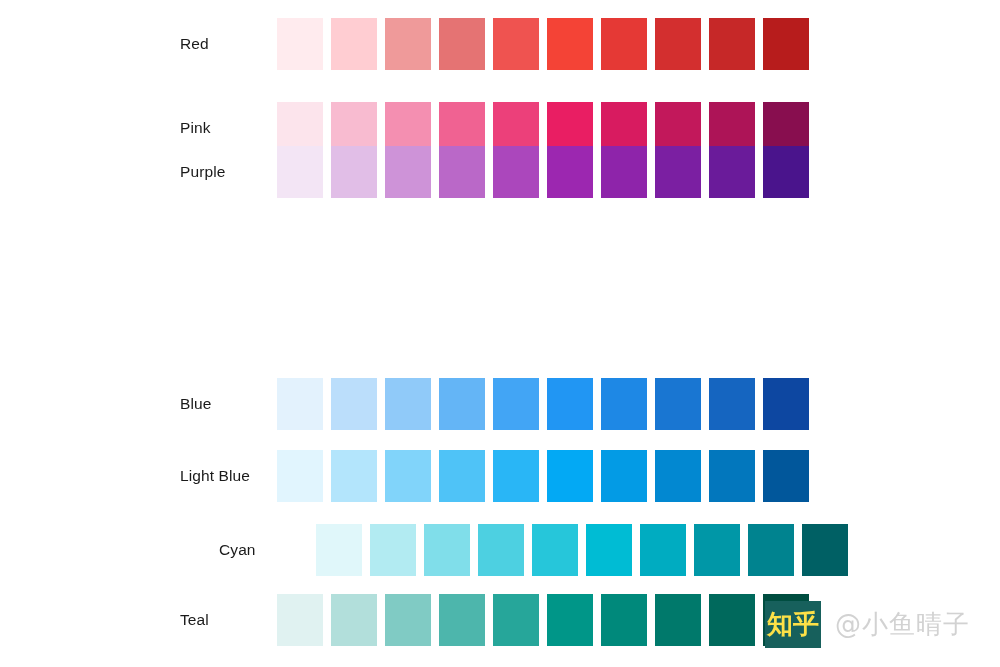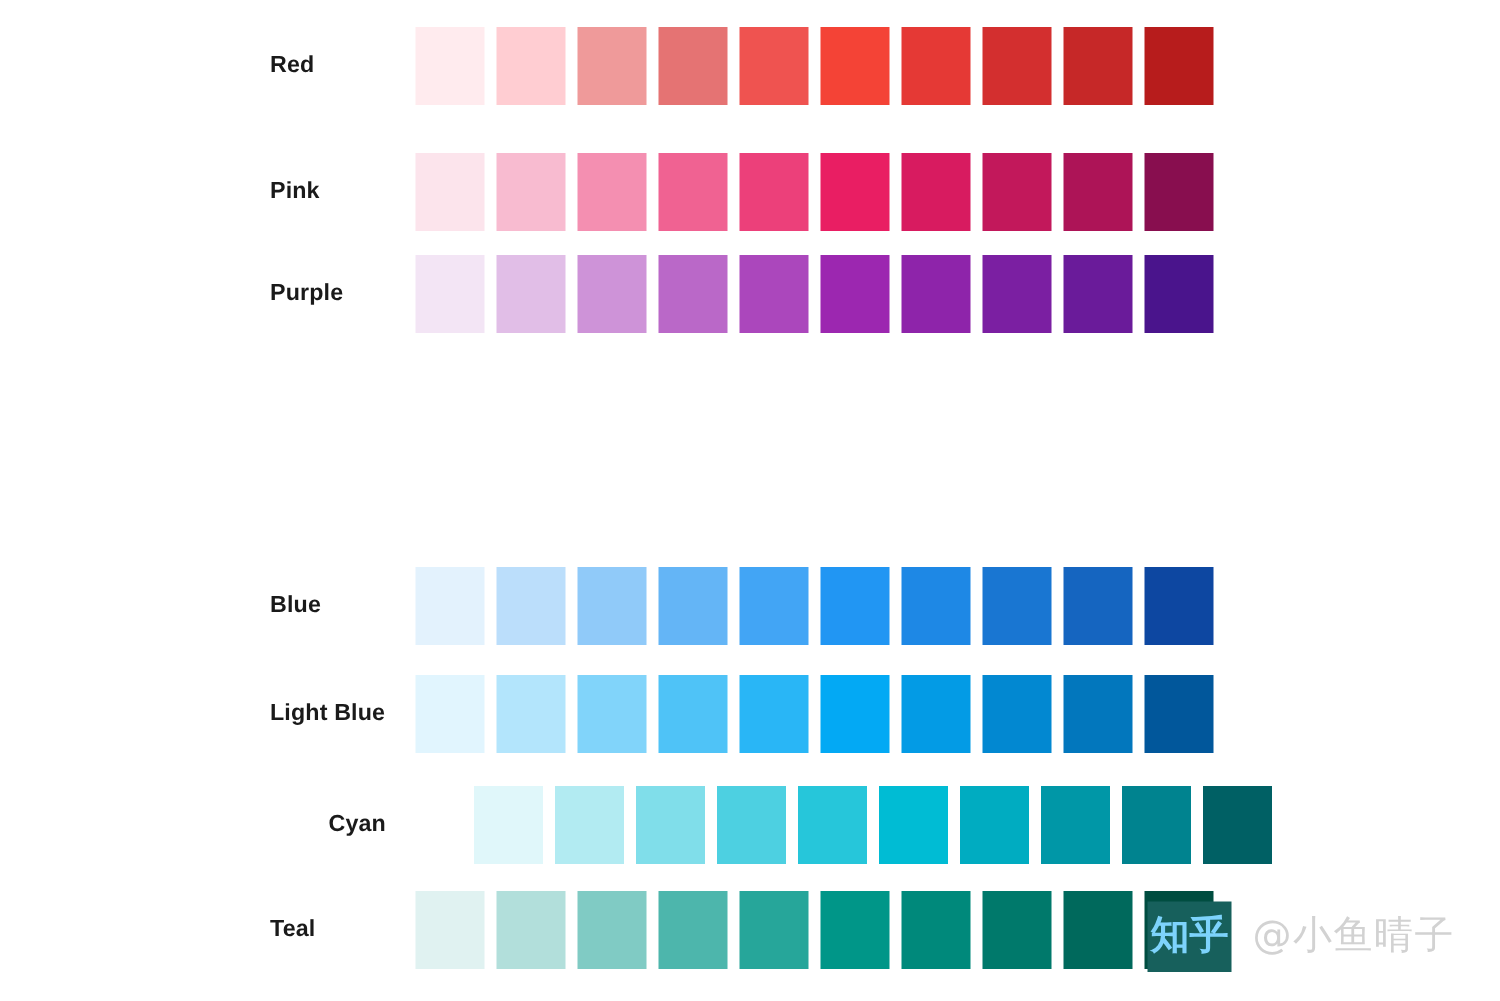--- a/index.html
+++ b/index.html
@@ -38,21 +38,21 @@
   .row-label {
     position: absolute;
     left: 180px;
     top: 50%;
     transform: translateY(-50%);
     font-size: 15.5px;
     line-height: 1;
     color: #1a1a1a;
     letter-spacing: 0.1px;
     white-space: nowrap;
-    font-weight: 700;
+    font-weight: 400;
   }
 
   .swatch-strip {
     position: absolute;
     left: 277px;
     top: 0;
     height: 52px;
     display: flex;
     gap: 8px;
   }
@@ -124,21 +124,21 @@
         <div class="swatch" title="Pink 200 #F48FB1" style="background: rgb(244, 143, 177);"></div>
         <div class="swatch" title="Pink 300 #F06292" style="background: rgb(240, 98, 146);"></div>
         <div class="swatch" title="Pink 400 #EC407A" style="background: rgb(236, 64, 122);"></div>
         <div class="swatch" title="Pink 500 #E91E63" style="background: rgb(233, 30, 99);"></div>
         <div class="swatch" title="Pink 600 #D81B60" style="background: rgb(216, 27, 96);"></div>
         <div class="swatch" title="Pink 700 #C2185B" style="background: rgb(194, 24, 91);"></div>
         <div class="swatch" title="Pink 800 #AD1457" style="background: rgb(173, 20, 87);"></div>
         <div class="swatch" title="Pink 900 #880E4F" style="background: rgb(136, 14, 79);"></div>
       </div>
     </div>
-    <div class="palette-row" style="top: 170px;">
+    <div class="palette-row" style="top: 146px;">
       <div class="row-label">Purple</div>
       <div class="swatch-strip">
         <div class="swatch" title="Purple 50 #F3E5F5" style="background: rgb(243, 229, 245);"></div>
         <div class="swatch" title="Purple 100 #E1BEE7" style="background: rgb(225, 190, 231);"></div>
         <div class="swatch" title="Purple 200 #CE93D8" style="background: rgb(206, 147, 216);"></div>
         <div class="swatch" title="Purple 300 #BA68C8" style="background: rgb(186, 104, 200);"></div>
         <div class="swatch" title="Purple 400 #AB47BC" style="background: rgb(171, 71, 188);"></div>
         <div class="swatch" title="Purple 500 #9C27B0" style="background: rgb(156, 39, 176);"></div>
         <div class="swatch" title="Purple 600 #8E24AA" style="background: rgb(142, 36, 170);"></div>
         <div class="swatch" title="Purple 700 #7B1FA2" style="background: rgb(123, 31, 162);"></div>
@@ -202,15 +202,15 @@
         <div class="swatch" title="Teal 500 #009688" style="background: rgb(0, 150, 136);"></div>
         <div class="swatch" title="Teal 600 #00897B" style="background: rgb(0, 137, 123);"></div>
         <div class="swatch" title="Teal 700 #00796B" style="background: rgb(0, 121, 107);"></div>
         <div class="swatch" title="Teal 800 #00695C" style="background: rgb(0, 105, 92);"></div>
         <div class="swatch" title="Teal 900 #004D40" style="background: rgb(0, 77, 64);"></div>
       </div>
     </div>
   </div>
 
 <div id="watermark">
-  <div id="zhihu-logo" style="background: rgb(23, 96, 92); color: #7dd3fc;">知乎</div>
+  <div id="zhihu-logo" style="background: rgb(23, 96, 92); color: #fde047;">知乎</div>
   <div id="watermark-handle" style="color: rgb(210, 210, 210);">@小鱼晴子</div>
 </div>
 
 </body></html>

